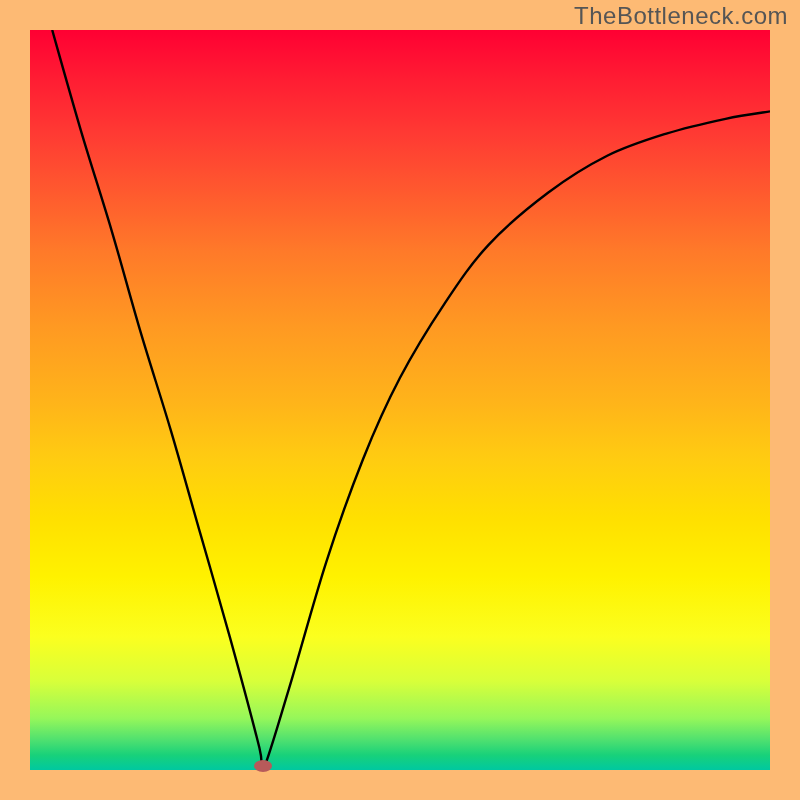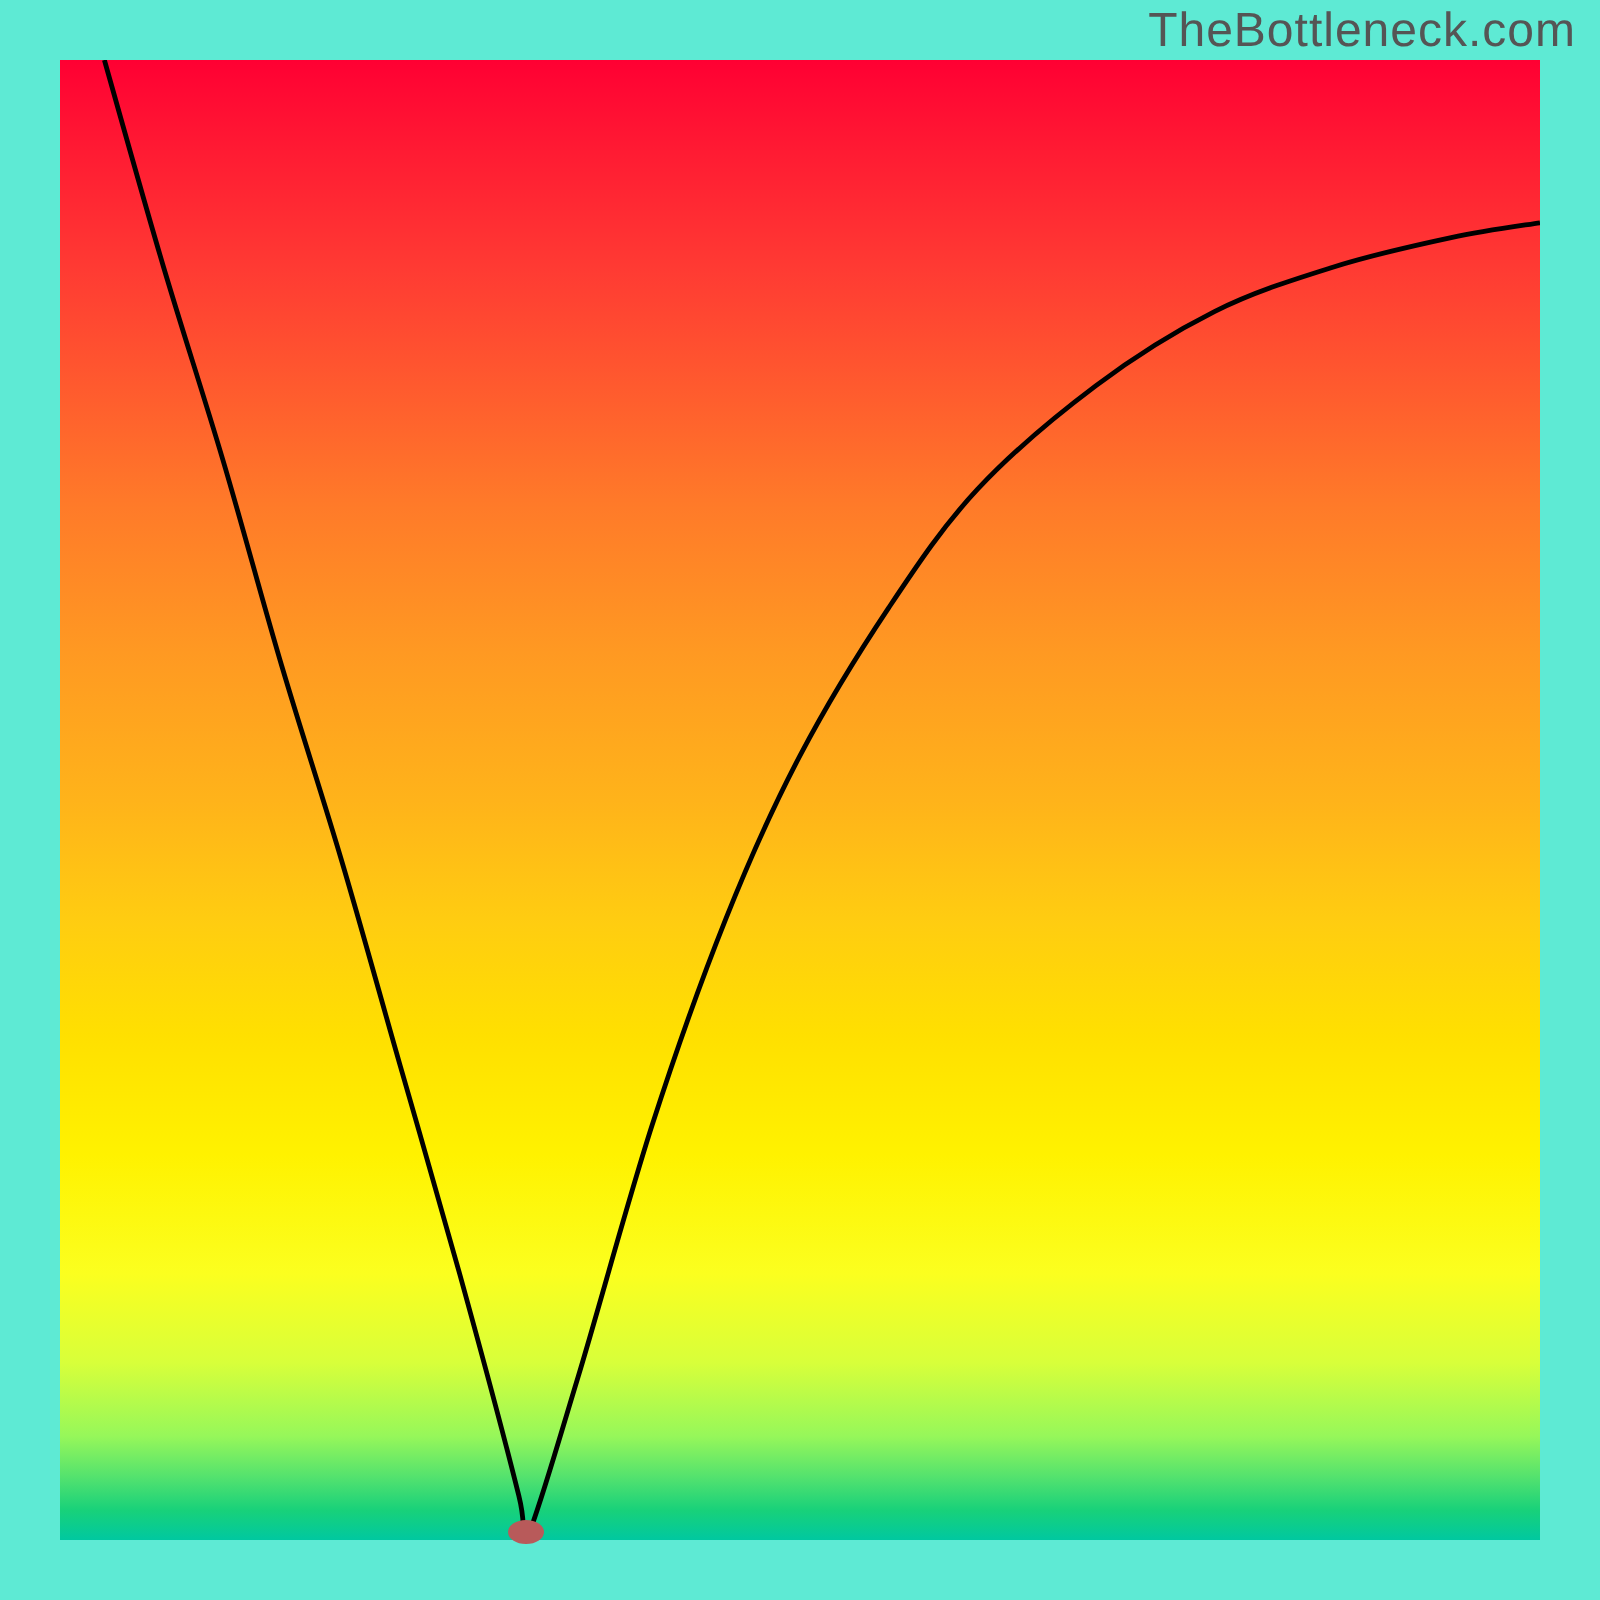--- a/index.html
+++ b/index.html
@@ -8,21 +8,21 @@
     width: 800px;
     height: 800px;
     background: #000;
     overflow: hidden;
     font-family: Arial, Helvetica, sans-serif;
   }
   .outer {
     position: relative;
     width: 800px;
     height: 800px;
-    background: #5eead4;
+    background: #fdba74;
   }
   .watermark {
     position: absolute;
     top: 2px;
     right: 12px;
     color: #555;
     font-size: 24px;
     font-weight: 500;
     letter-spacing: 0.5px;
     z-index: 5;

